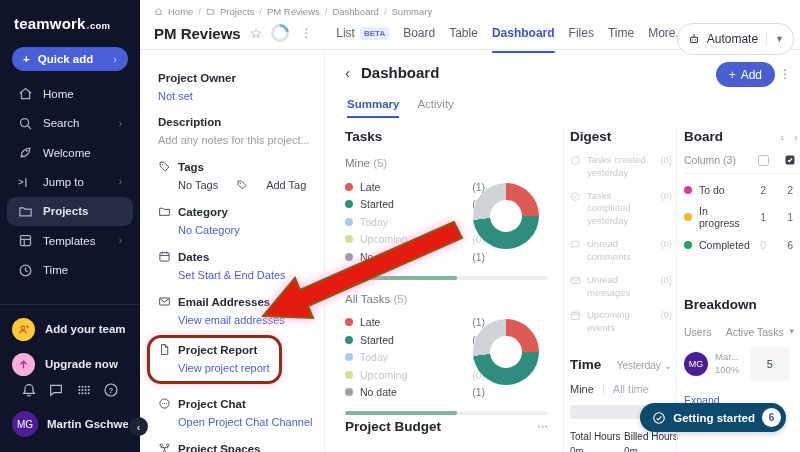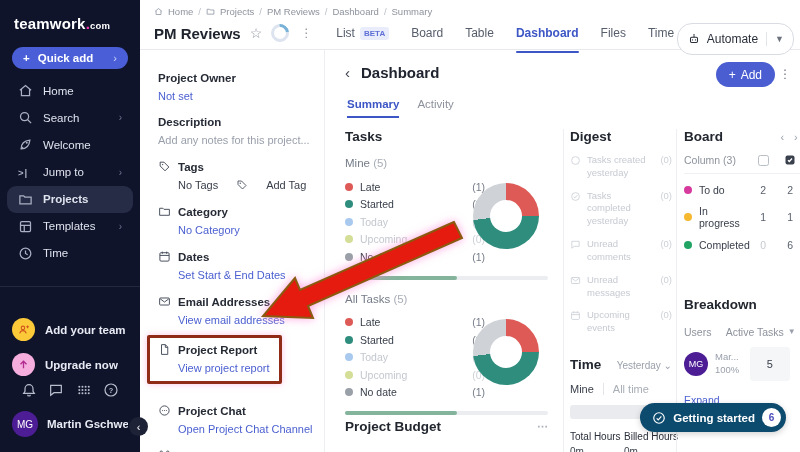--- a/index.html
+++ b/index.html
@@ -16,21 +16,21 @@
   .logo .tld{font-size:9.5px}
   .quickadd{margin:15px 12px 8px 12px;background:#4a5fd7;border-radius:14px;height:26px;display:flex;
             align-items:center;gap:8px;padding:0 11px;font-size:11.5px;font-weight:bold;color:#fff;cursor:pointer}
   .quickadd .chev{margin-left:auto;color:#cdd5f7;font-size:11px;font-weight:normal}
   .nav-item{display:flex;align-items:center;gap:10px;height:32px;padding:0 11px;margin:0 7px;
             font-size:11.5px;color:#dfe3ee;border-radius:9px;cursor:pointer}
   .nav-item .icon{width:15px;color:#aab0c3;display:flex}
   .nav-item.active{background:#262c45;font-weight:bold}
   .nav-item .chev{margin-left:auto;color:#6f7590;font-size:10px}
   .jump-ic{font-size:9.5px;font-weight:bold;color:#aab0c3;letter-spacing:1px}
-  .side-extra{border-top:1px solid #23283f;margin-top:19px;padding-top:25px}
+  .side-extra{border-top:1px solid #23283f;margin-top:19px;padding-top:7px}
   .extra-item{display:flex;align-items:center;gap:10px;padding:6px 12px;font-size:11.5px;font-weight:bold;cursor:pointer}
   .circle-ic{width:23px;height:23px;border-radius:50%;display:flex;align-items:center;justify-content:center}
   .circle-ic svg{width:13px;height:13px}
   .yellow{background:#fcc938;color:#d2571f}
   .pink{background:#f5aede;color:#b12b91}
   .icon-row{display:flex;justify-content:space-between;padding:0 21px;margin-top:auto;color:#b9becd}
   .icon-row .ibtn{cursor:pointer;display:flex}
   .user-row{display:flex;align-items:center;gap:9px;padding:13px 12px 15px 12px;font-size:11.5px;font-weight:bold;cursor:pointer}
   .avatar{width:26px;height:26px;border-radius:50%;background:#4c1d95;color:#fff;display:flex;flex:none;
           align-items:center;justify-content:center;font-size:10px;font-weight:normal}
@@ -43,21 +43,21 @@
   .topbar{height:50px;border-bottom:1px solid #e7e9ee;box-sizing:border-box;padding-left:14px;position:relative}
   .crumbs{display:flex;align-items:center;gap:5px;font-size:9.5px;color:#8d929c;padding-top:6px}
   .crumbs .sep{color:#b9bdc4}
   .crumbs .ic{color:#9aa0ab}
   .title-row{display:flex;align-items:center;height:30px;margin-top:1px}
   .ptitle{font-size:15px;font-weight:bold;color:#20242e}
   .star{color:#8d929c;font-size:14px;margin-left:9px;cursor:pointer}
   .spinner{width:12px;height:12px;border-radius:50%;border:3px solid #dde4ef;border-top-color:#79b2d8;
            margin-left:9px;transform:rotate(40deg)}
   .vdots{color:#8d929c;margin-left:11px;font-size:12px;cursor:pointer}
-  .tabs{display:flex;align-items:center;gap:22px;margin-left:24px;font-size:12px;color:#565d6b}
+  .tabs{display:flex;align-items:center;gap:14px;margin-left:24px;font-size:12px;color:#565d6b}
   .tab{position:relative;cursor:pointer;display:flex;align-items:center;white-space:nowrap}
   .tab.active{color:#3d56c5;font-weight:bold}
   .tab.active::after{content:"";position:absolute;left:0;right:0;bottom:-13px;height:2.5px;background:#3d56c5;border-radius:2px}
   .beta{background:#e9edfb;color:#5d6fd6;font-size:8px;font-weight:bold;padding:2px 4px;border-radius:3px;margin-left:5px}
   .automate{position:absolute;right:6px;top:23px;height:32px;border:1px solid #d9dce3;border-radius:15px;
             display:flex;align-items:center;padding:0 9px;font-size:12px;color:#2a2f3a;background:#fff;cursor:pointer;box-sizing:border-box}
   .automate .lbl{margin-left:6px}
   .automate .divd{width:1px;height:14px;background:#e2e5ea;margin:0 8px}
   .automate .chev{color:#6c727e;font-size:9px}
 
@@ -68,21 +68,21 @@
   .sec{margin-bottom:14px}
   .sec-title{font-size:11.5px;font-weight:bold;color:#252a35;display:flex;align-items:center;gap:7px}
   .sec-title .icon{color:#474e5d;display:flex}
   .sec-val{font-size:11px;margin-top:6px}
   .indent{padding-left:20px}
   .link{color:#4a5fd0;cursor:pointer}
   .muted{color:#9aa0ab}
   .darktext{color:#3a404c}
   .tagrow{display:flex;align-items:flex-end;gap:18px;cursor:pointer}
   .tagrow .icon{color:#474e5d;display:flex}
-  .report-box{border:3px solid #8f2b16;border-radius:2px;width:117px;padding:5px 4px 7px 8px;margin:-5px 0 20px -11px;
+  .report-box{border:3px solid #8f2b16;border-radius:14px;width:117px;padding:5px 4px 7px 8px;margin:-5px 0 13px -11px;
               box-shadow:0 0 7px rgba(255,150,210,.55)}
   .report-box .sec{margin-bottom:0}
 
   
   .dash{flex:1;position:relative;box-sizing:border-box;padding:14px 0 0 20px;overflow:hidden}
   .dash-head{display:flex;align-items:center;gap:11px}
   .back{color:#3a404c;font-size:15px;cursor:pointer}
   .dash-title{font-size:15px;font-weight:bold;color:#20242e}
   .add-btn{position:absolute;right:25px;top:12px;background:#4a5ed1;color:#fff;border-radius:14px;height:25px;
            display:flex;align-items:center;gap:5px;padding:0 13px;font-size:12px;cursor:pointer}

